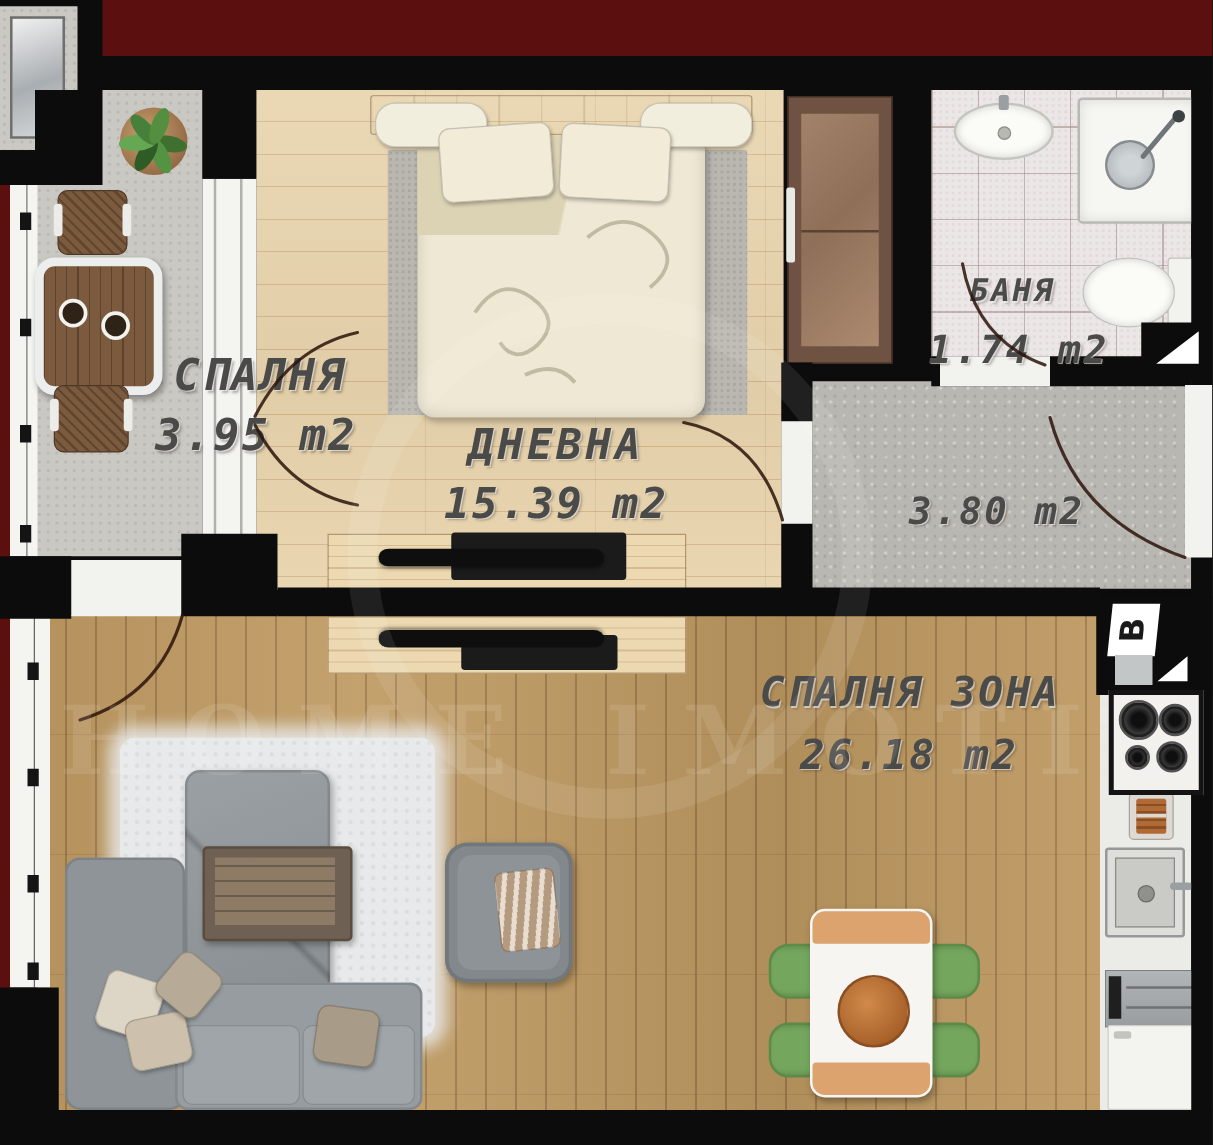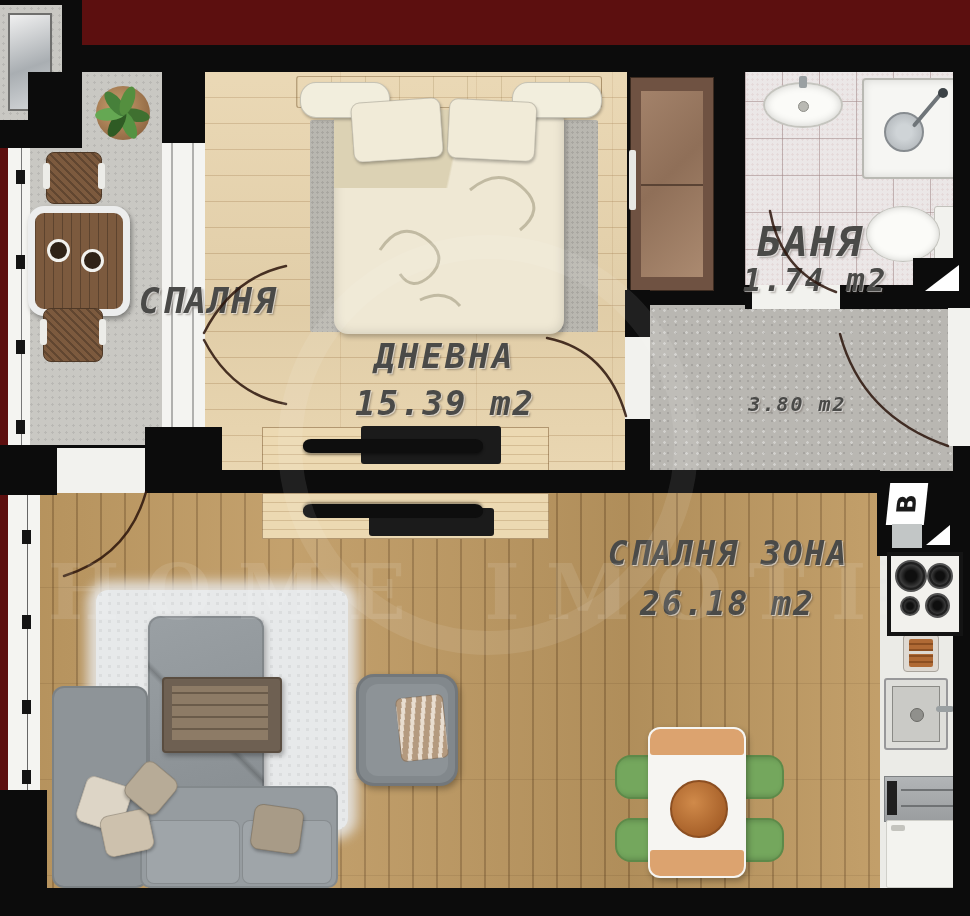--- a/index.html
+++ b/index.html
@@ -225,28 +225,29 @@
   <div class="a" style="left:884px;top:776px;width:76px;height:44px;z-index:2;background:linear-gradient(#b2b5b7,#9a9d9f);border:1px solid #7e8183;">
     <div style="position:absolute;left:2px;top:4px;width:10px;height:34px;background:#1f1f1f;"></div>
     <div style="position:absolute;left:16px;top:12px;right:4px;height:2px;background:#6f7274;"></div>
     <div style="position:absolute;left:16px;top:28px;right:4px;height:2px;background:#6f7274;"></div>
   </div>
   <div class="a" style="left:886px;top:820px;width:70px;height:66px;z-index:2;background:#f3f3ef;border:1px solid #cfcfc9;border-radius:2px;">
     <div style="position:absolute;left:4px;top:4px;width:14px;height:6px;background:#c4c4be;border-radius:2px;"></div>
   </div>
 
   <div class="a lbl" style="left:108px;top:281px;width:200px;font-size:35px;letter-spacing:2px;">СПАЛНЯ</div>
+  <div class="a lbl" style="left:100px;top:329px;width:210px;font-size:35px;letter-spacing:2px;">3.95 m2</div>
 
   <div class="a lbl" style="left:330px;top:336px;width:230px;font-size:34px;letter-spacing:3px;">ДНЕВНА</div>
   <div class="a lbl" style="left:320px;top:383px;width:250px;font-size:34px;letter-spacing:2px;">15.39 m2</div>
 
-  <div class="a lbl" style="left:745px;top:218px;width:130px;font-size:41px;letter-spacing:2px;">БАНЯ</div>
+  <div class="a lbl" style="left:745px;top:218px;width:130px;font-size:25px;letter-spacing:2px;">БАНЯ</div>
   <div class="a lbl" style="left:730px;top:262px;width:170px;font-size:31px;letter-spacing:2px;">1.74 m2</div>
 
-  <div class="a lbl" style="left:690px;top:392px;width:215px;font-size:20px;letter-spacing:2px;">3.80 m2</div>
+  <div class="a lbl" style="left:690px;top:392px;width:215px;font-size:30px;letter-spacing:2px;">3.80 m2</div>
 
   <div class="a lbl" style="left:578px;top:534px;width:300px;font-size:33px;letter-spacing:2px;">СПАЛНЯ ЗОНА</div>
   <div class="a lbl" style="left:605px;top:584px;width:245px;font-size:33px;letter-spacing:2px;">26.18 m2</div>
 
   <svg class="overlay" width="970" height="916" viewBox="0 0 970 916">
     <g stroke="#2b140b" stroke-width="2.5" fill="none" stroke-linecap="round" opacity="0.85">
       <path d="M 286 266 Q 232 278 204 333"></path>
       <path d="M 204 340 Q 232 394 286 404"></path>
       <path d="M 547 338 Q 607 350 626 416"></path>
       <path d="M 770 211 Q 781 272 836 292"></path>

